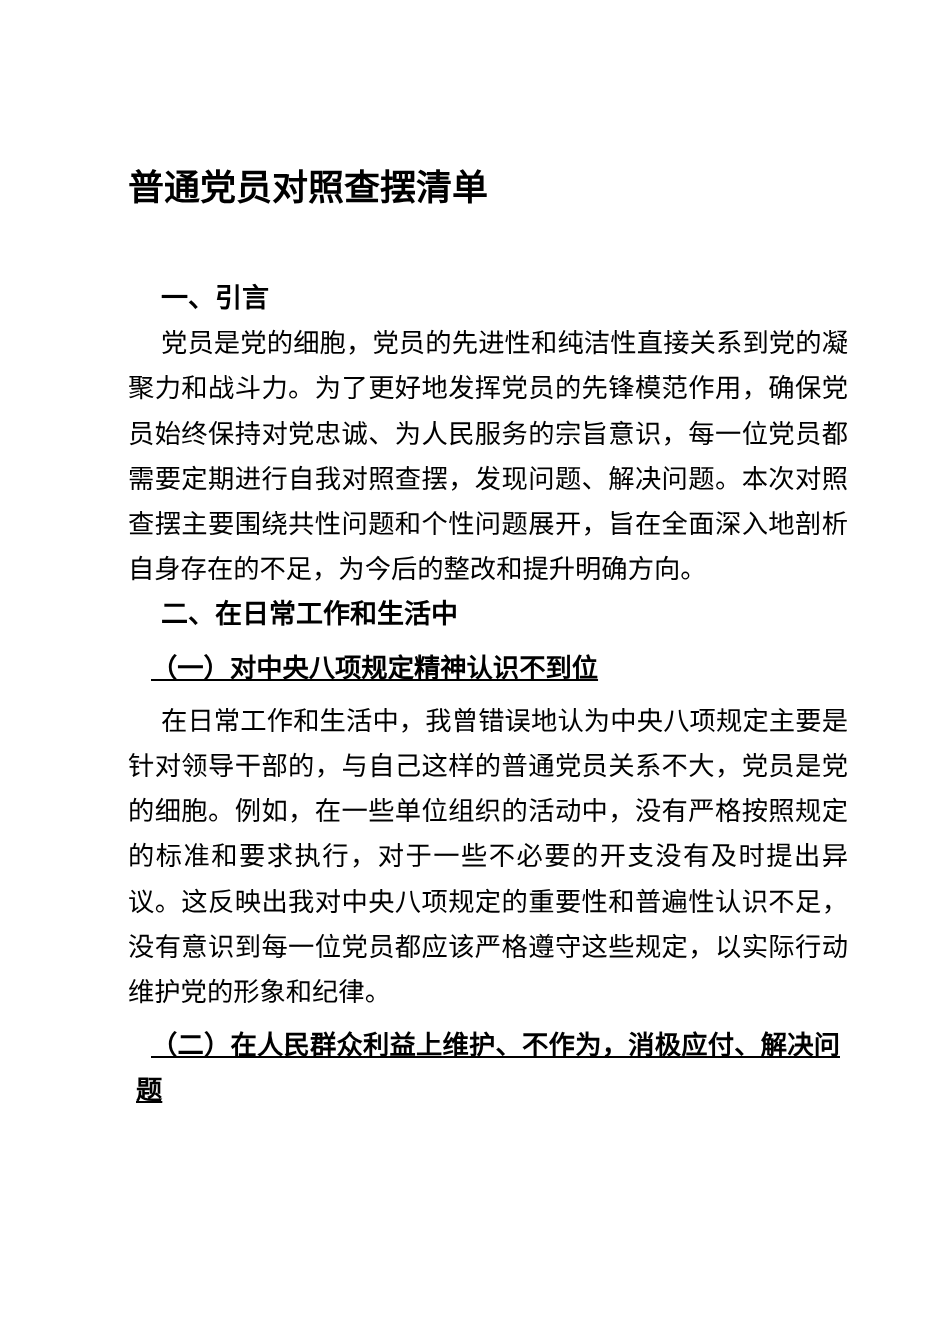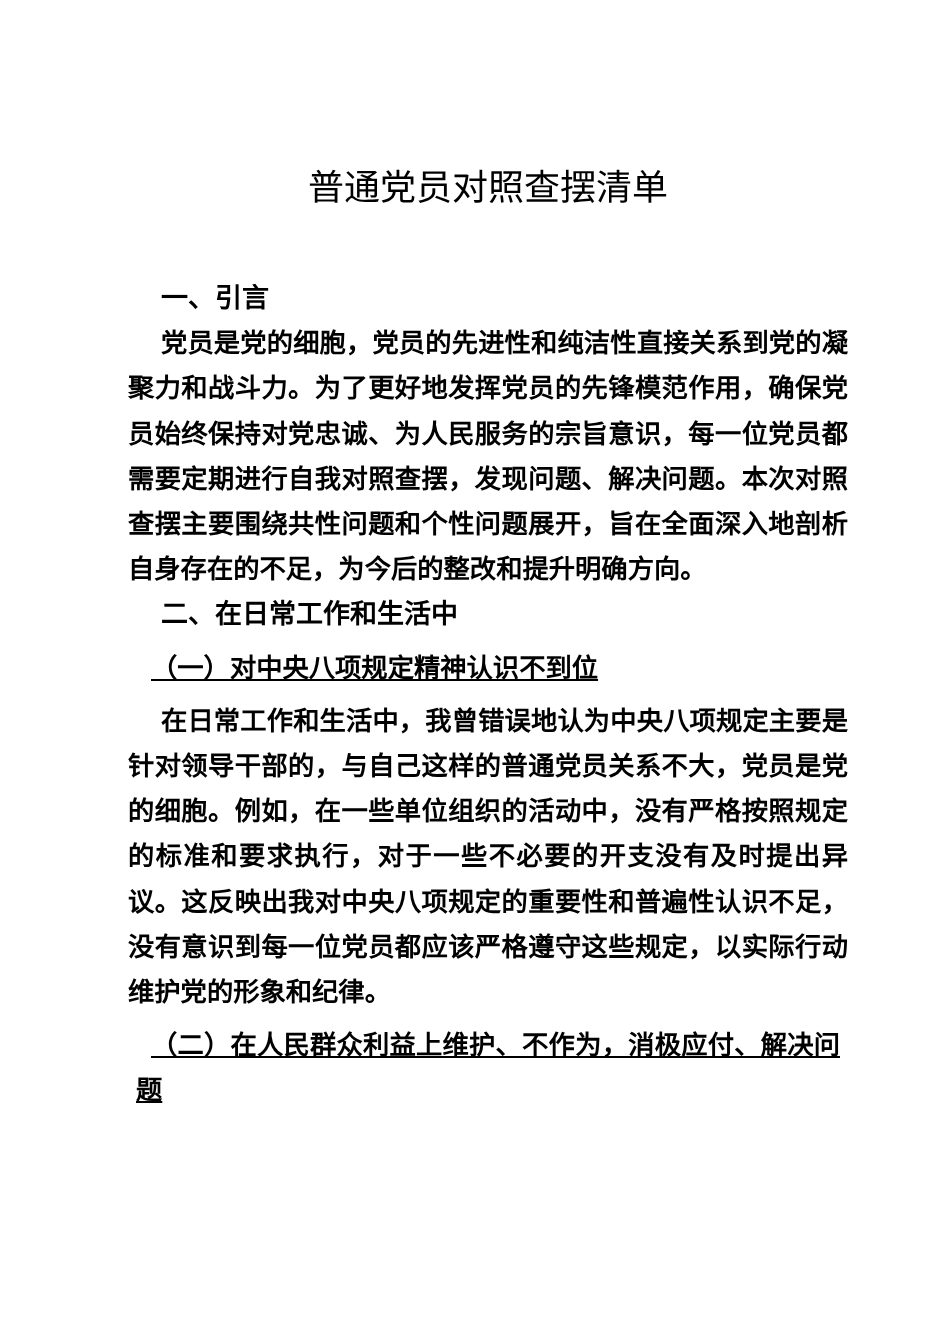--- a/index.html
+++ b/index.html
@@ -13,24 +13,24 @@
     height: 1344px;
     background: #ffffff;
     color: #000000;
     overflow: hidden;
     box-sizing: border-box;
     padding: 0 102px 0 128px;
   }
   .doc-title {
     margin: 163px 0 63px 0;
     font-family: "Liberation Sans", sans-serif;
-    font-weight: normal;
+    font-weight: bold;
     font-size: 36px;
     line-height: 50px;
-    text-align: center;
+    text-align: left;
     white-space: nowrap;
   }
   .h-level1 {
     margin: 0;
     font-family: "Liberation Sans", sans-serif;
     font-weight: bold;
     font-size: 27px;
     line-height: 45.2px;
     text-indent: 33px;
   }
@@ -40,21 +40,21 @@
     font-weight: bold;
     font-size: 26.3px;
     line-height: 45.2px;
     text-indent: 15px;
     text-align: justify;
     text-decoration: underline;
   }
   .body-para {
     margin: 0;
     font-family: "Liberation Serif", serif;
-    font-weight: bold;
+    font-weight: normal;
     font-size: 26.3px;
     line-height: 45.2px;
     text-indent: 33px;
     text-align: justify;
   }
 </style>
 </head>
 <body>
 
 <div class="page">

